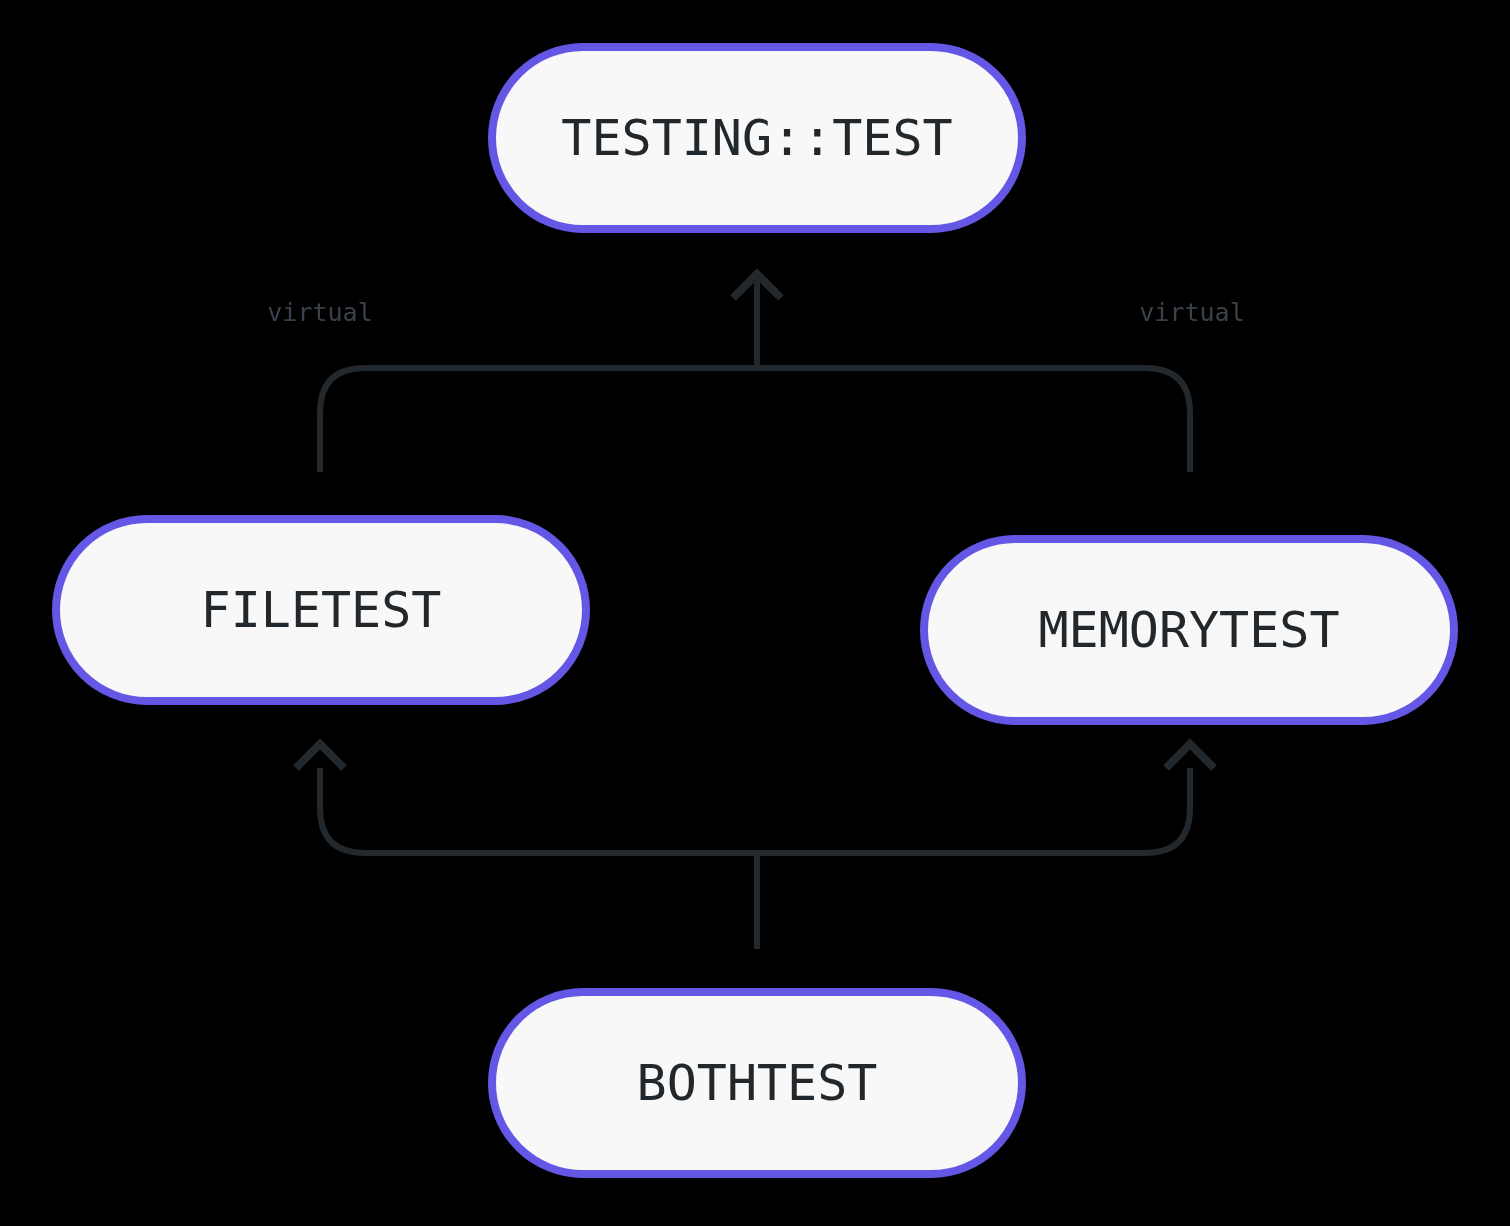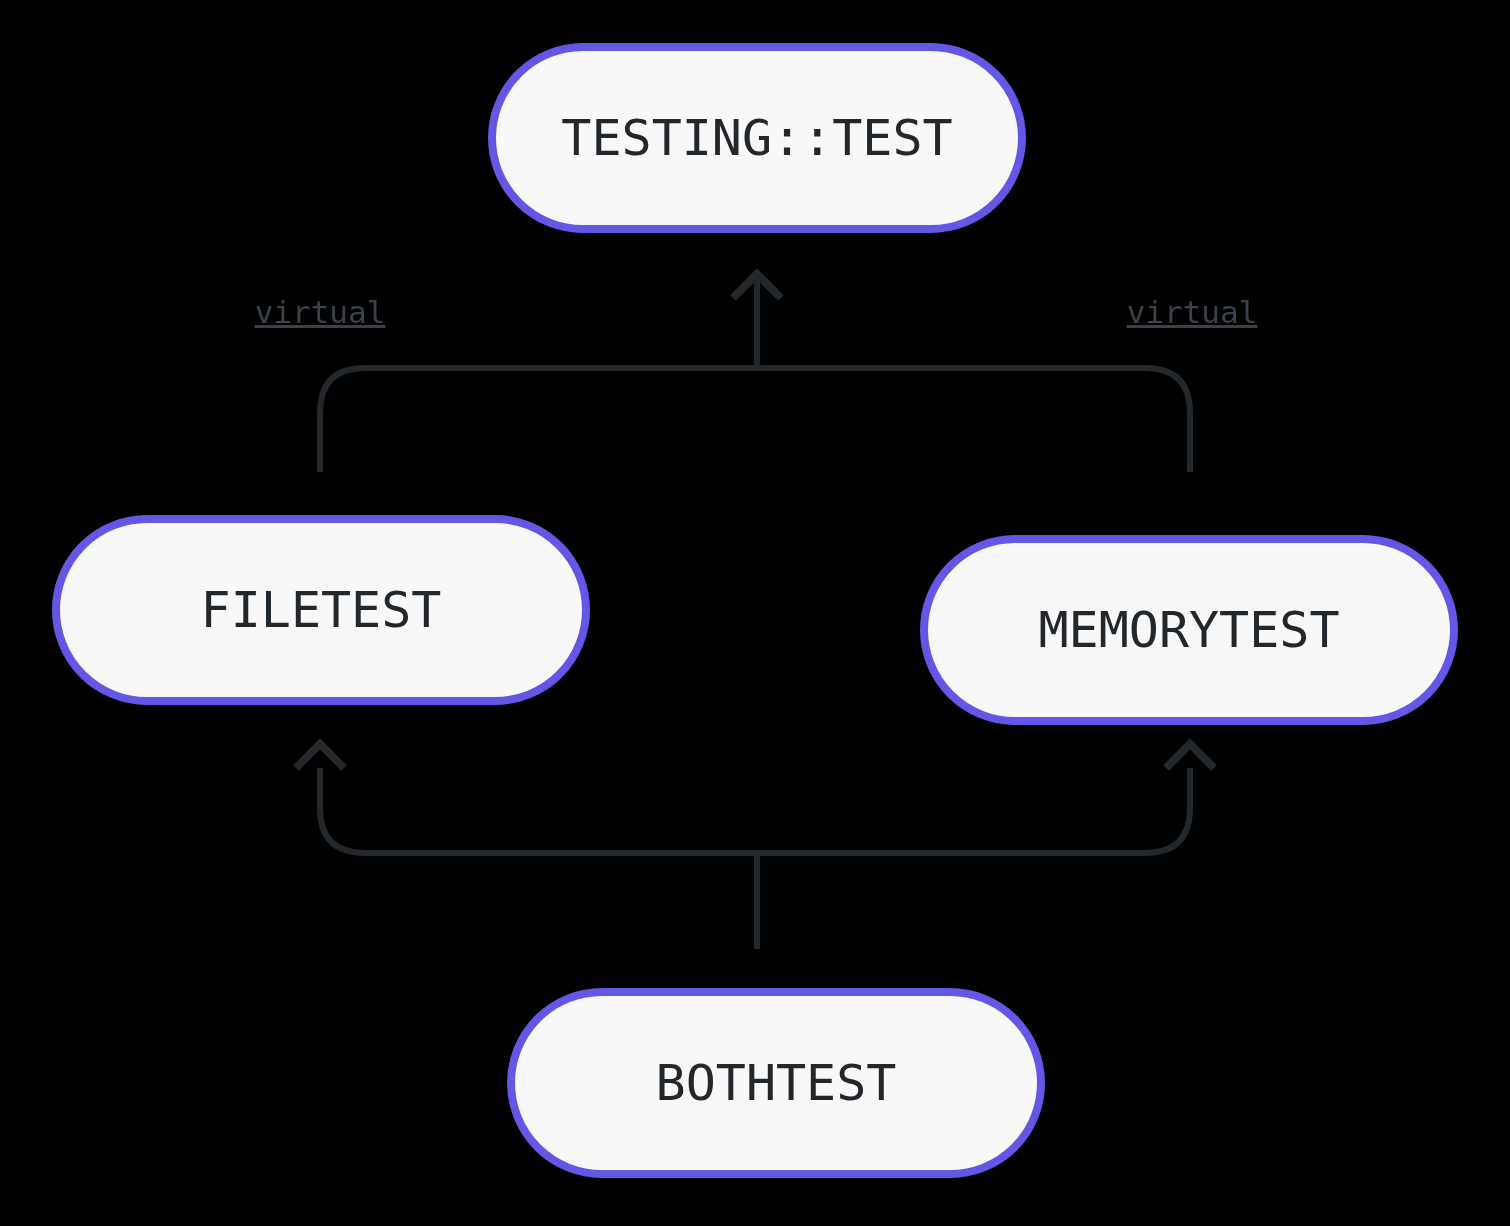--- a/index.html
+++ b/index.html
@@ -47,28 +47,27 @@
   }
   .node-label {
     font-size: 50px;
     color: var(--node-text);
     white-space: nowrap;
     letter-spacing: 0;
   }
   .node-testing-test { left: 488px; top: 43px; }
   .node-filetest     { left: 52px;  top: 515px; }
   .node-memorytest   { left: 920px; top: 515px; margin-top: 20px; }
-  .node-bothtest     { left: 507px; top: 988px; }
+  .node-bothtest     { left: 488px; top: 988px; }
   .edge-label {
     position: absolute;
     transform: translate(-50%, -50%);
-    font-size: 31px;
+    font-size: 25px;
     color: var(--edge-label-text);
     white-space: nowrap;
-    text-decoration: underline;
   }
   .edge-label-left  { left: 320px;  top: 312px; }
   .edge-label-right { left: 1192px; top: 312px; }
 </style>
 </head>
 <body>
 
 <div class="canvas">
 
   <svg class="edge-layer" viewBox="0 0 1510 1226" xmlns="http://www.w3.org/2000/svg">

